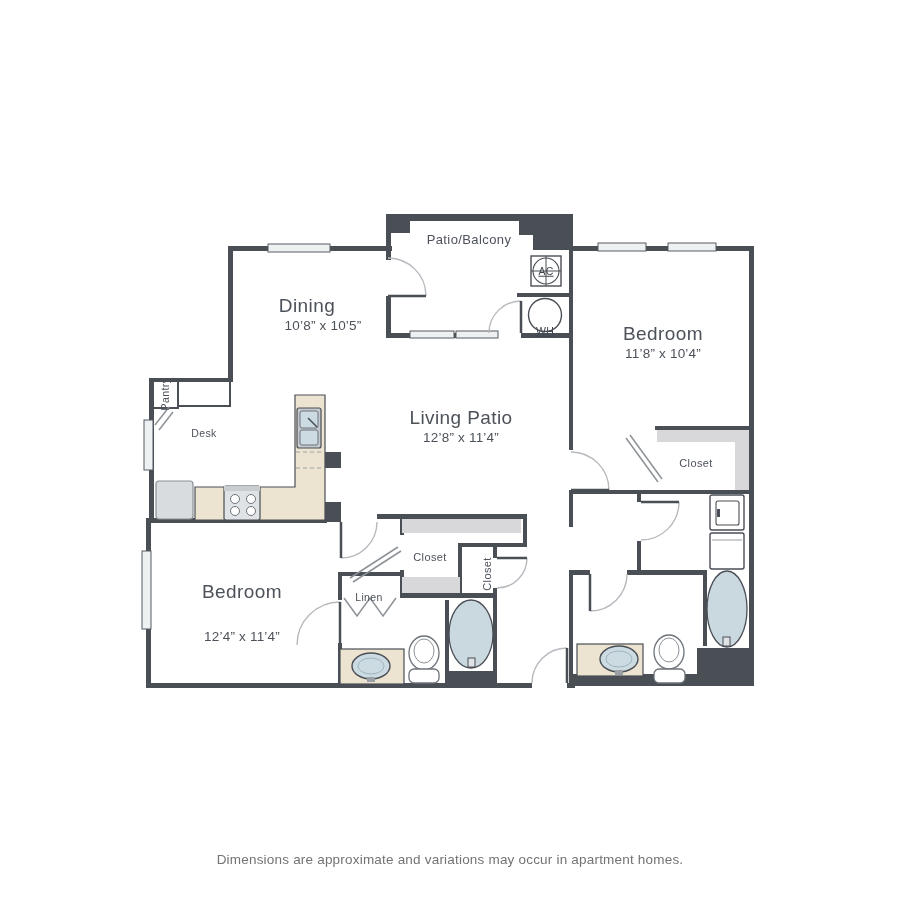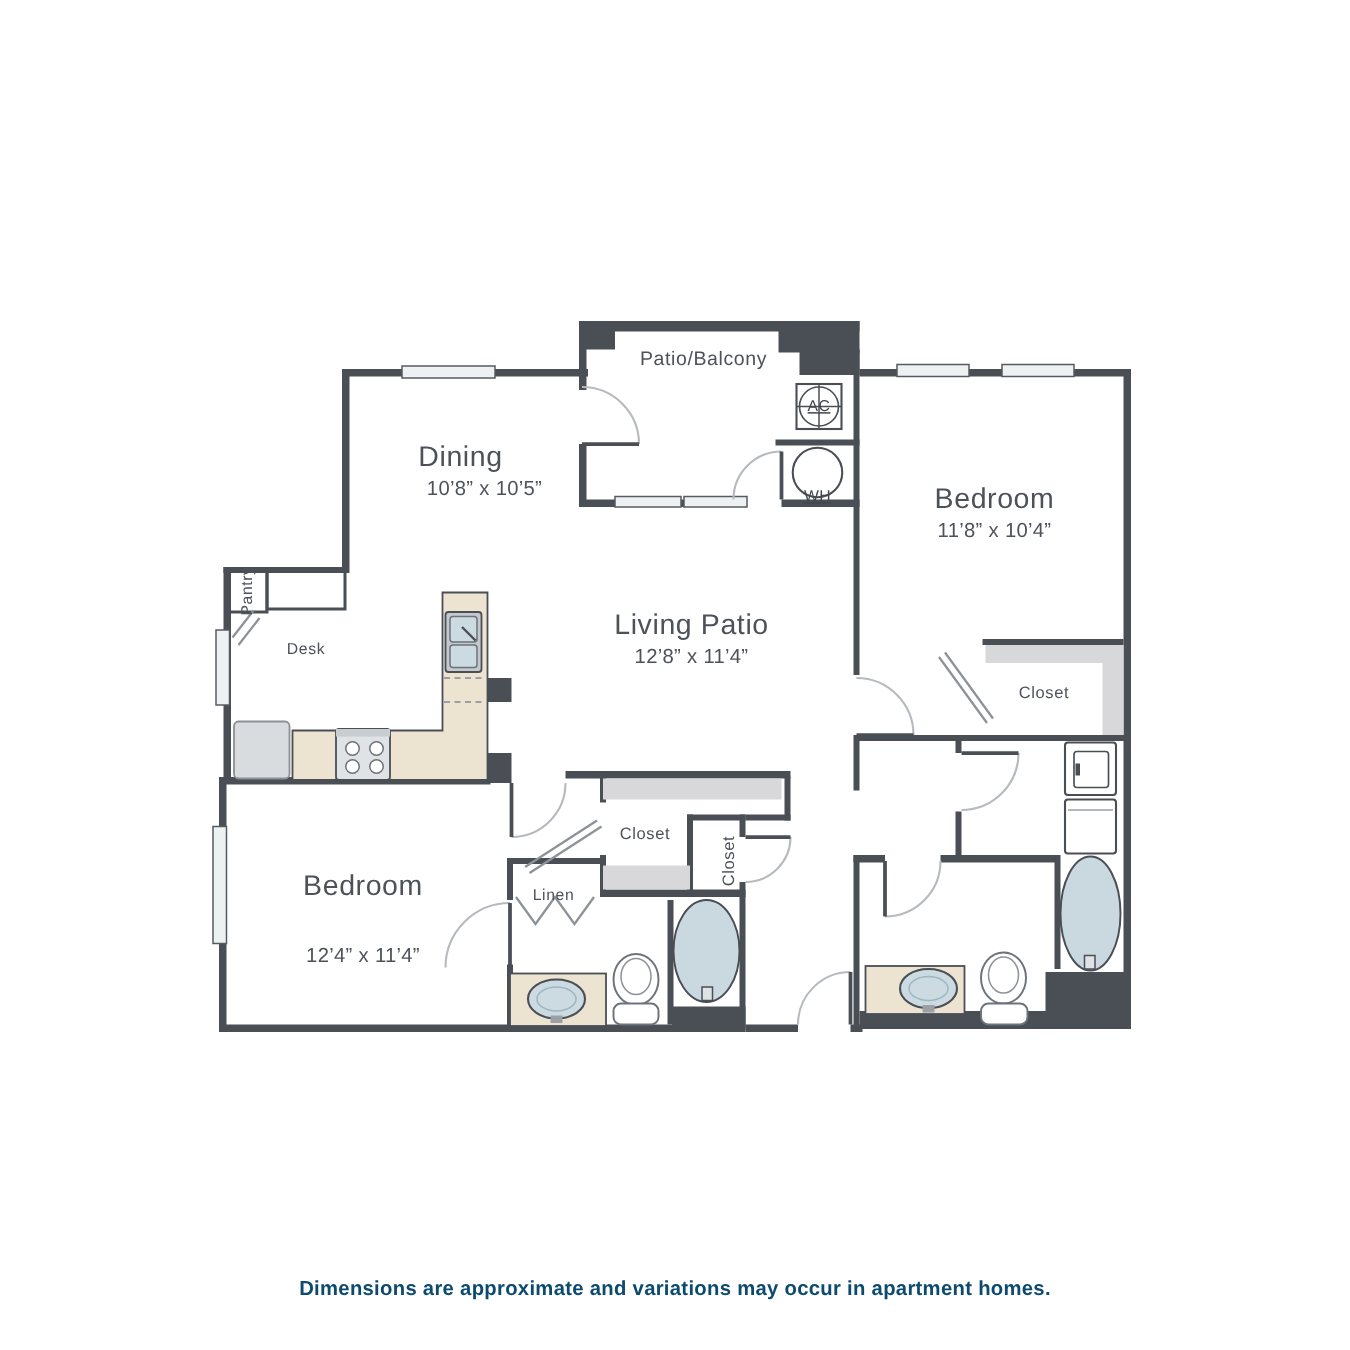--- a/index.html
+++ b/index.html
@@ -9,21 +9,21 @@
   .lbl{position:absolute;transform:translate(-50%,-50%);color:#4d525a;white-space:nowrap;
        letter-spacing:.4px;line-height:1;}
   .lbl.v{transform:translate(-50%,-50%) rotate(-90deg);}
   .room-name{font-size:19px;}
   .room-dims{font-size:13.5px;letter-spacing:.2px;}
   .mid-lbl{font-size:13px;}
   .small-lbl{font-size:11px;}
   .tiny-lbl{font-size:10.5px;}
   .sym-lbl{font-size:10.5px;color:#41464d;letter-spacing:.3px;text-decoration:underline;}
   .disclaimer{position:absolute;left:450px;top:859px;transform:translate(-50%,-50%);
-       font-size:13.5px;color:#0c4a6e;letter-spacing:.2px;white-space:nowrap;font-weight:bold;}
+       font-size:13.5px;color:#737373;letter-spacing:.2px;white-space:nowrap;}
 </style>
 </head>
 <body>
 
 <div id="canvas">
 
 <svg id="plan-svg" width="900" height="900" viewBox="0 0 900 900">
 
   <g fill="#4a4e55">
 

